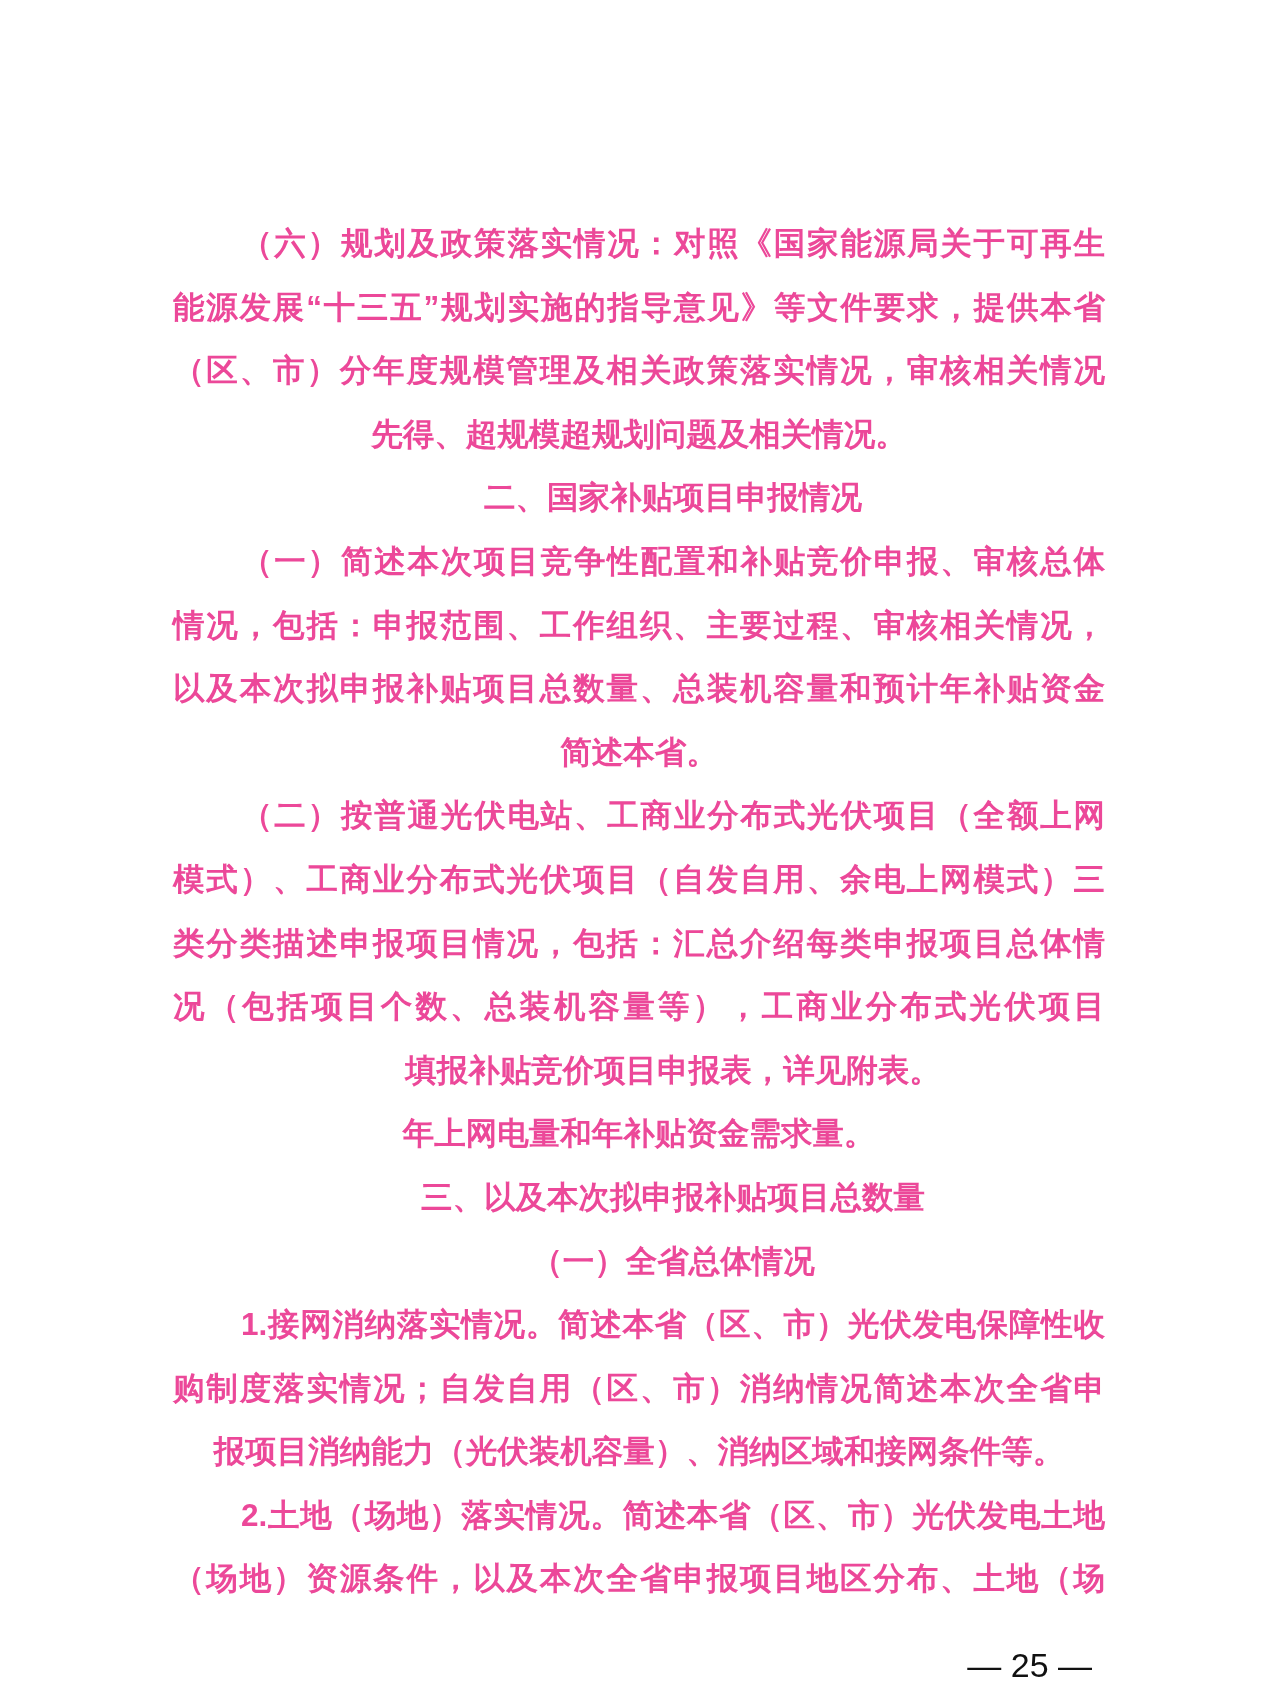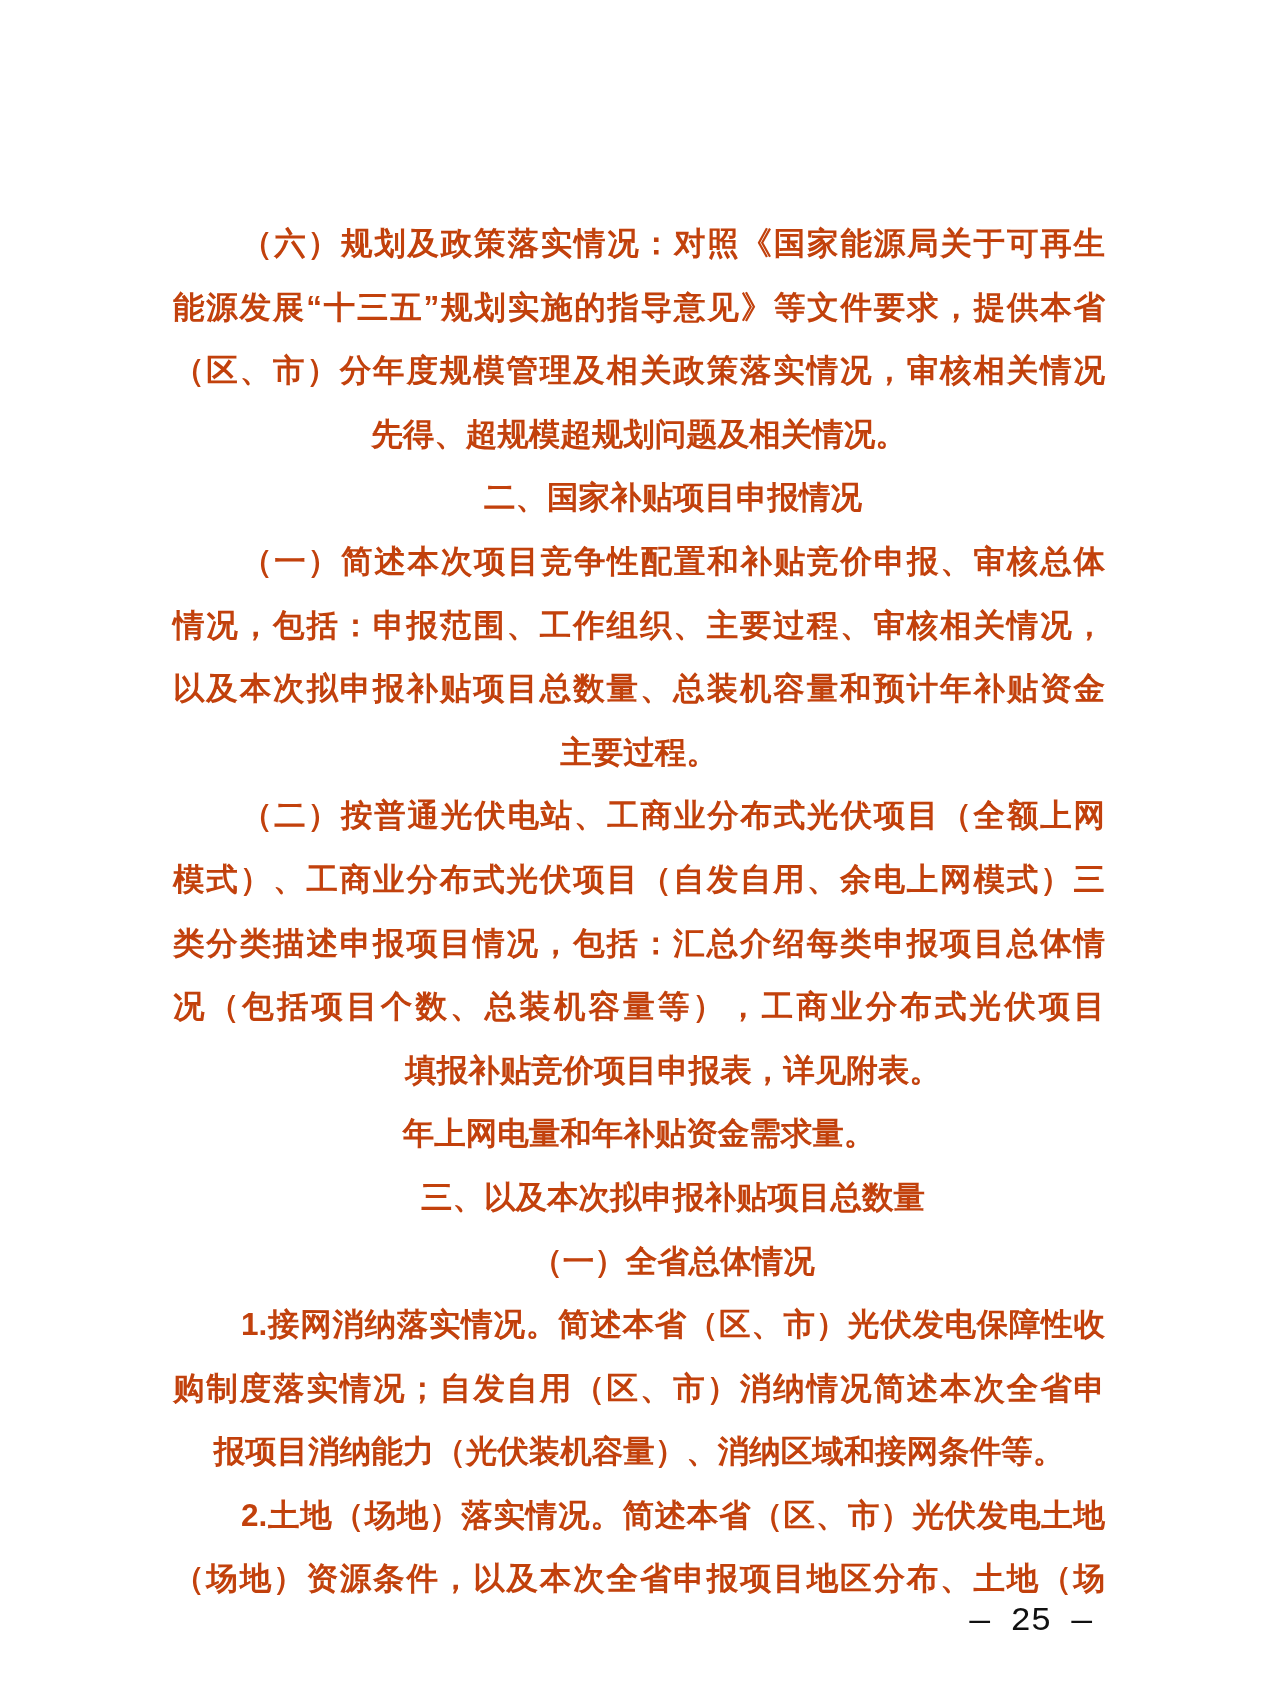--- a/index.html
+++ b/index.html
@@ -13,21 +13,21 @@
     height: 1704px;
     background: #ffffff;
     overflow: hidden;
     font-family: "Liberation Sans", "DejaVu Sans", sans-serif;
   }
   .textblock {
     position: absolute;
     left: 173px;
     top: 212px;
     width: 932px;
-    color: #c2410c;
+    color: #ec4899;
     font-size: 31.5px;
     font-weight: 700;
     letter-spacing: 0;
   }
   .doc-line {
     height: 63.6px;
     line-height: 63.6px;
     text-align: center;
     white-space: nowrap;
     overflow: visible;
@@ -40,44 +40,44 @@
     text-justify: inter-character;
   }
   .doc-line.indent {
     text-indent: 68px;
   }
   .doc-line.heading {
     font-weight: 800;
   }
   .footer {
     position: absolute;
-    top: 1604px;
+    top: 1648px;
     right: 188px;
     color: #111111;
-    font-family: Liberation Mono, monospace;
+    font-family: Liberation Sans, sans-serif;
     font-size: 34px;
     font-weight: 400;
     line-height: 34px;
     white-space: nowrap;
   }
 </style>
 </head>
 <body>
 
 <div class="page">
   <div class="textblock" id="document-body">
       <div class="doc-line fill indent">（六）规划及政策落实情况：对照《国家能源局关于可再生</div>
       <div class="doc-line fill">能源发展“十三五”规划实施的指导意见》等文件要求，提供本省</div>
       <div class="doc-line fill">（区、市）分年度规模管理及相关政策落实情况，审核相关情况</div>
       <div class="doc-line">先得、超规模超规划问题及相关情况。</div>
       <div class="doc-line indent heading">二、国家补贴项目申报情况</div>
       <div class="doc-line fill indent">（一）简述本次项目竞争性配置和补贴竞价申报、审核总体</div>
       <div class="doc-line fill">情况，包括：申报范围、工作组织、主要过程、审核相关情况，</div>
       <div class="doc-line fill">以及本次拟申报补贴项目总数量、总装机容量和预计年补贴资金</div>
-      <div class="doc-line">主要过程。</div>
+      <div class="doc-line">简述本省。</div>
       <div class="doc-line fill indent">（二）按普通光伏电站、工商业分布式光伏项目（全额上网</div>
       <div class="doc-line fill">模式）、工商业分布式光伏项目（自发自用、余电上网模式）三</div>
       <div class="doc-line fill">类分类描述申报项目情况，包括：汇总介绍每类申报项目总体情</div>
       <div class="doc-line fill">况（包括项目个数、总装机容量等），工商业分布式光伏项目</div>
       <div class="doc-line indent">填报补贴竞价项目申报表，详见附表。</div>
       <div class="doc-line">年上网电量和年补贴资金需求量。</div>
       <div class="doc-line indent heading">三、以及本次拟申报补贴项目总数量</div>
       <div class="doc-line indent heading">（一）全省总体情况</div>
       <div class="doc-line fill indent">1.接网消纳落实情况。简述本省（区、市）光伏发电保障性收</div>
       <div class="doc-line fill">购制度落实情况；自发自用（区、市）消纳情况简述本次全省申</div>

